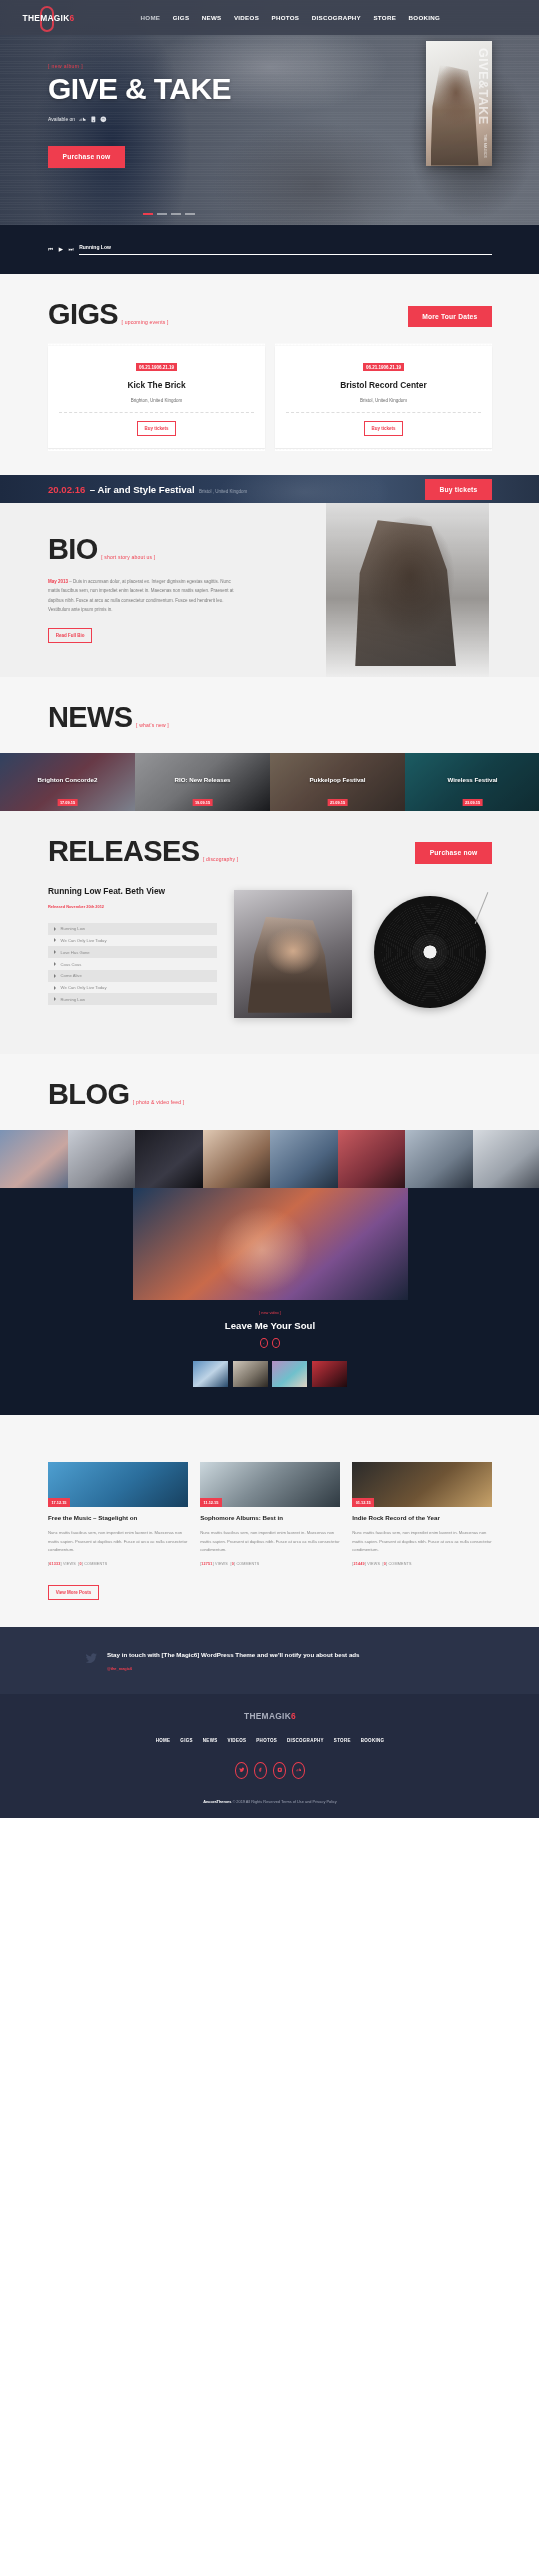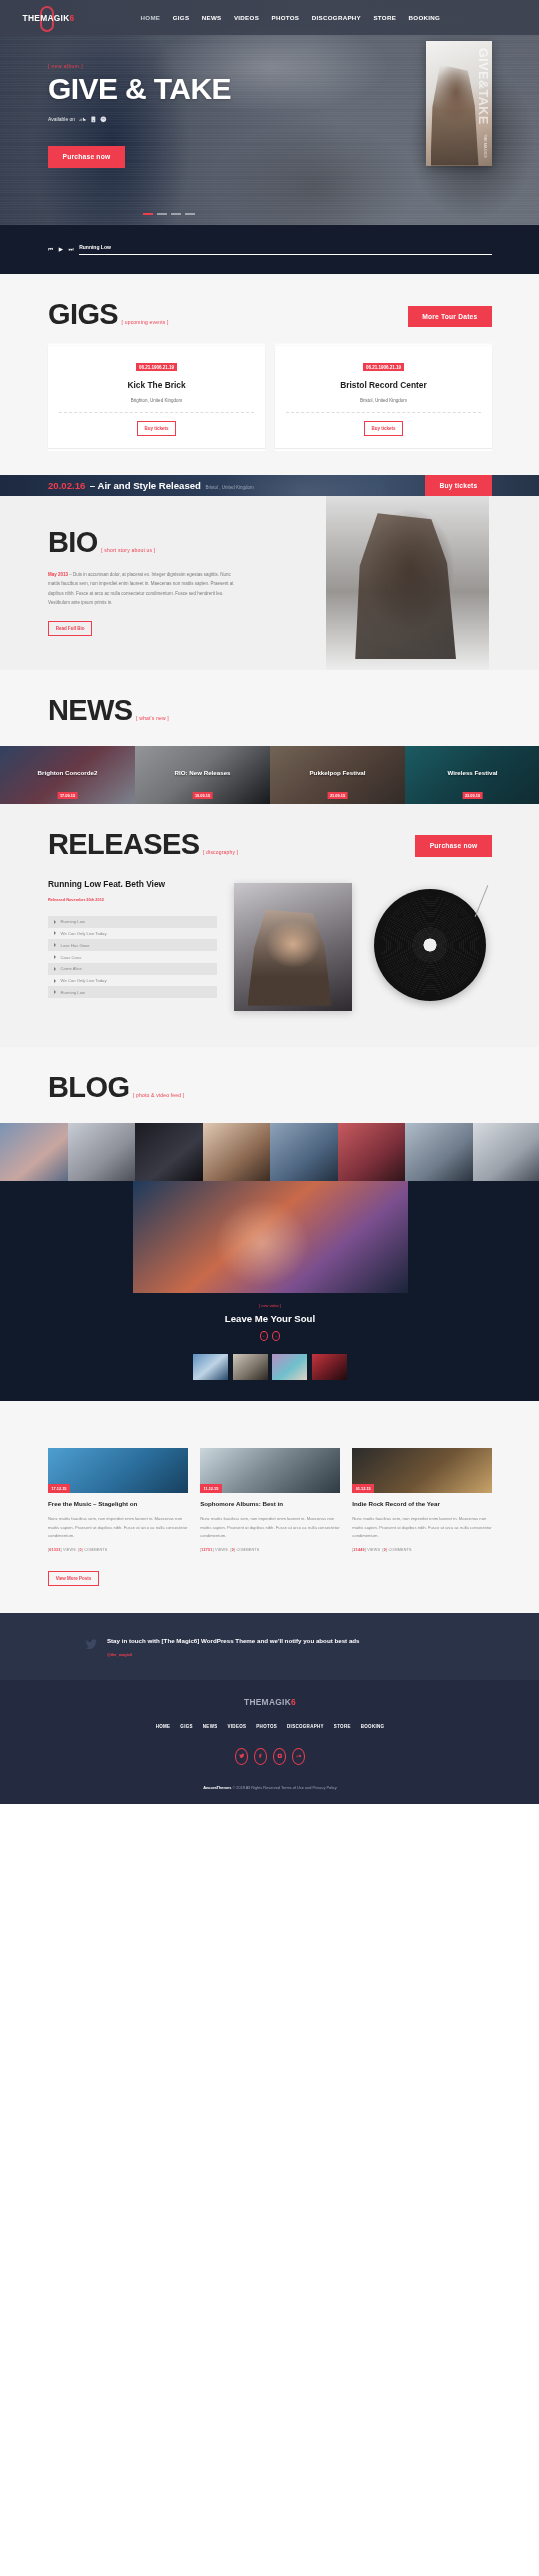--- a/index.html
+++ b/index.html
@@ -133,21 +133,21 @@
   .gig-loc { font-size: 4.5px; color:#6b6b6b; margin-top:7.9px; }
   .gig-sep { border-top: 0.6px dashed #ddd; margin: 9px 3.4px 7.9px; }
   .btn-outline {
     display:inline-block; border:0.6px solid #ef3d4e; color:#ef3d4e; background:transparent;
     font-size:4.5px; font-weight:bold; padding:3.9px 6.7px; cursor:pointer; text-decoration:none;
     font-family:"Liberation Sans Narrow","Liberation Sans",sans-serif;
   }
 
   
   .festival {
-    height: 21px; display:flex; align-items:center;
+    height: 28px; display:flex; align-items:center;
     background: linear-gradient(90deg,#1d2a41 0%, #2c3d59 40%, #3c4f6b 70%, #263348 100%);
     position:relative; overflow:hidden;
   }
   .festival::before{
     content:""; position:absolute; inset:0;
     background: radial-gradient(ellipse 124px 45px at 304px 17px, rgba(255,255,255,.1), rgba(255,255,255,0) 70%);
   }
   .festival-inner{ width:444px; margin:0 auto; display:flex; align-items:center; justify-content:space-between; position:relative; z-index:2;}
   .fest-txt { display:flex; align-items:baseline; gap:4.5px; }
   .fest-date { color:#ef3d4e; font-size:9.6px; font-weight:bold; font-family:"Liberation Sans Narrow","Liberation Sans",sans-serif;}
@@ -229,21 +229,21 @@
   .mg1{background:linear-gradient(140deg,#7b93b5,#c9a6a0 60%,#5a6b86);}
   .mg2{background:linear-gradient(140deg,#c8ccd4,#8d9098 60%,#4c4f57);}
   .mg3{background:linear-gradient(140deg,#1b1b22,#3a3a46 60%,#0e0e12);}
   .mg4{background:linear-gradient(140deg,#e0c9b4,#8d6a52 60%,#3c2c22);}
   .mg5{background:linear-gradient(140deg,#8fa3b9,#4c6480 60%,#22303f);}
   .mg6{background:linear-gradient(140deg,#c85a5f,#7b2f3a 60%,#2f1419);}
   .mg7{background:linear-gradient(140deg,#b0bcc9,#6f7c8b 60%,#2b3440);}
   .mg8{background:linear-gradient(140deg,#d7dbe0,#9aa1aa 60%,#474d56);}
 
   
-  .video-sec { background:#111a2b; padding: 0 0 21px; position:relative; }
+  .video-sec { background:#111a2b; padding: 0 0 28px; position:relative; }
   .video-main {
     width: 275px; margin: 0 auto; height: 112px; position:relative;
     background: linear-gradient(140deg,#1d3a5c 0%, #c96a4a 45%, #7b4f8f 70%, #1a2438 100%);
   }
   .video-main::after{
     content:""; position:absolute; inset:0;
     background: radial-gradient(ellipse 67px 62px at 129px 62px, rgba(255,220,190,.45), rgba(255,220,190,0) 70%);
   }
   .video-caption { text-align:center; padding-top: 10px; }
   .vc-tag { color:#ef3d4e; font-size:3.9px; }
@@ -400,21 +400,21 @@
           <a href="#" class="btn-outline">Buy tickets</a>
         </div>
       </div>
     </div>
   </div>
 
   <div class="festival">
     <div class="festival-inner">
       <div class="fest-txt">
         <span class="fest-date">20.02.16</span>
-        <span class="fest-name">– Air and Style Released</span>
+        <span class="fest-name">– Air and Style Festival</span>
         <span class="fest-loc">Bristol , United Kingdom</span>
       </div>
       <a href="#" class="btn-red">Buy tickets</a>
     </div>
   </div>
 
   <div class="bio">
     <div class="bio-img"></div>
     <div class="container">
       <div class="bio-text">

